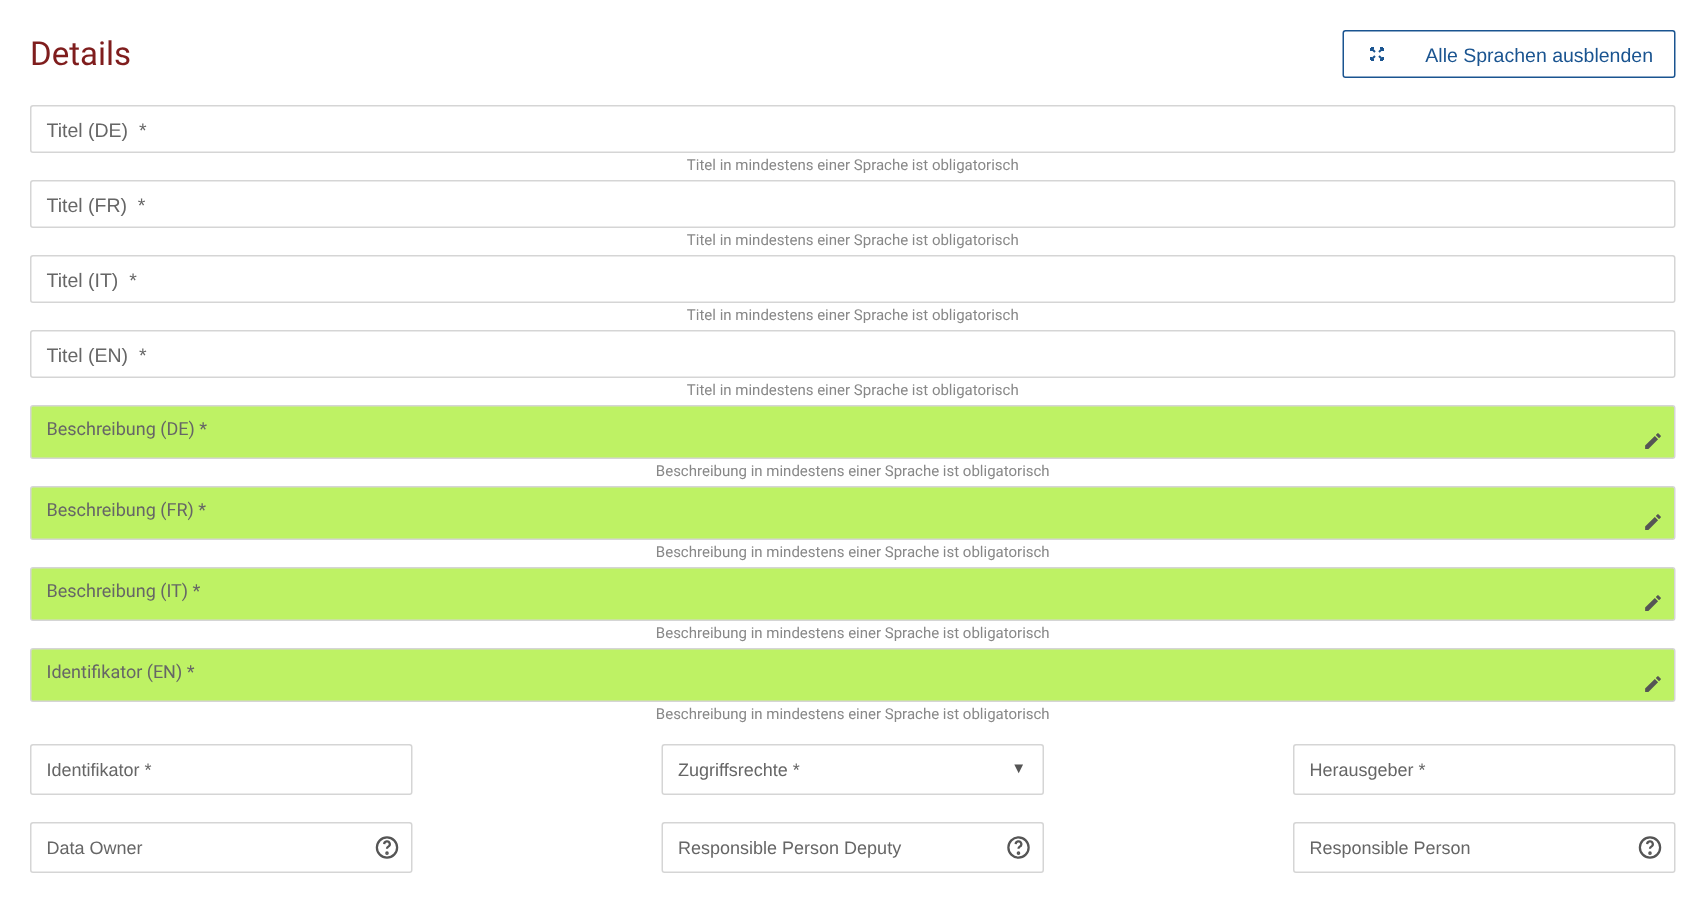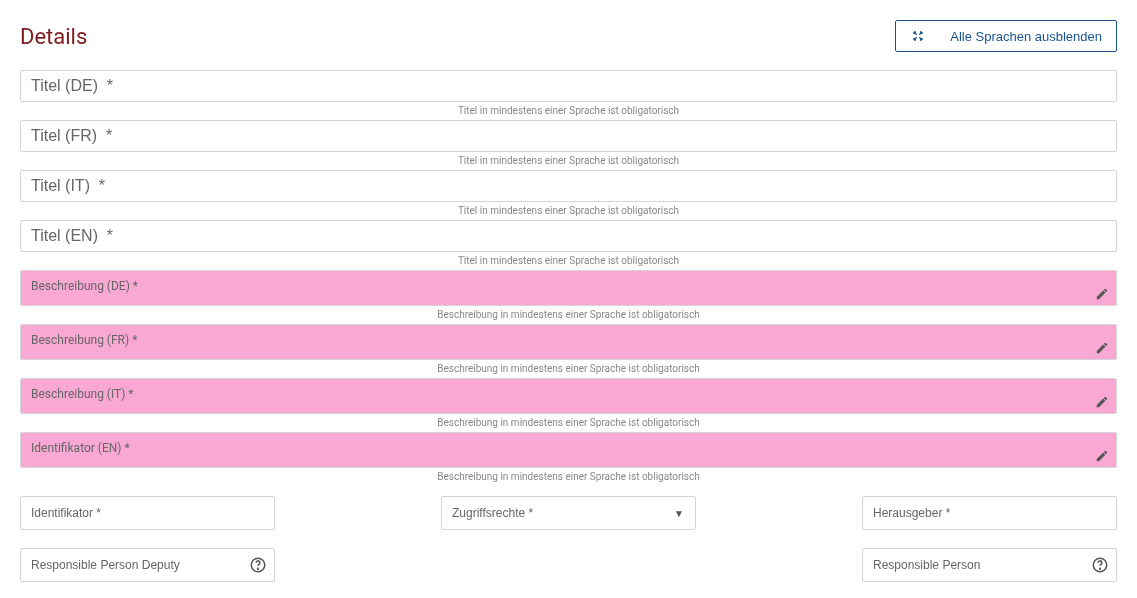--- a/index.html
+++ b/index.html
@@ -45,21 +45,21 @@
 
     .full-width-field {
       margin-bottom: 1px;
     }
 
     .text-input {
       width: 100%;
       border: 1px solid #d5d5d5;
       border-radius: 2px;
       padding: 8px 10px;
-      font-size: 16px;
+      font-size: 13px;
       color: #666;
       background: #fff;
       height: 32px;
     }
     .text-input::placeholder { color: #666; }
 
     .hint-text {
       font-size: 10px;
       color: #888;
       padding: 2px 4px 4px 4px;
@@ -70,21 +70,21 @@
       position: relative;
       margin-bottom: 1px;
     }
     .desc-box {
       width: 100%;
       border: 1px solid #d5d5d5;
       border-radius: 2px;
       padding: 8px 10px;
       font-size: 12px;
       color: #666;
-      background: #f9a8d4;
+      background: #bef264;
       min-height: 36px;
       display: flex;
       align-items: flex-start;
     }
     .edit-icon {
       position: absolute;
       right: 8px;
       bottom: 5px;
       width: 14px;
       height: 14px;
@@ -222,20 +222,30 @@
     <input class="small-input" readonly="" placeholder="Zugriffsrechte *" style="">
     <span class="caret-down">▼</span>
   </div>
   <div class="col">
     <input class="small-input" placeholder="Herausgeber *" style="">
   </div>
 </div>
 
 <div class="row">
   <div class="col">
+    <input class="small-input" placeholder="Data Owner" style="">
+    <span class="trailing-icon clickable">
+      <svg viewBox="0 0 24 24" fill="none" stroke="currentColor" stroke-width="2">
+          <circle cx="12" cy="12" r="9"></circle>
+          <path d="M9.5 9a2.5 2.5 0 1 1 3.5 2.3c-.8.4-1 .9-1 1.7"></path>
+          <circle cx="12" cy="17" r="0.6" fill="currentColor"></circle>
+        </svg>
+    </span>
+  </div>
+  <div class="col">
     <input class="small-input" placeholder="Responsible Person Deputy" style="">
     <span class="trailing-icon clickable">
       <svg viewBox="0 0 24 24" fill="none" stroke="currentColor" stroke-width="2">
           <circle cx="12" cy="12" r="9"></circle>
           <path d="M9.5 9a2.5 2.5 0 1 1 3.5 2.3c-.8.4-1 .9-1 1.7"></path>
           <circle cx="12" cy="17" r="0.6" fill="currentColor"></circle>
         </svg>
     </span>
   </div>
   <div class="col">

